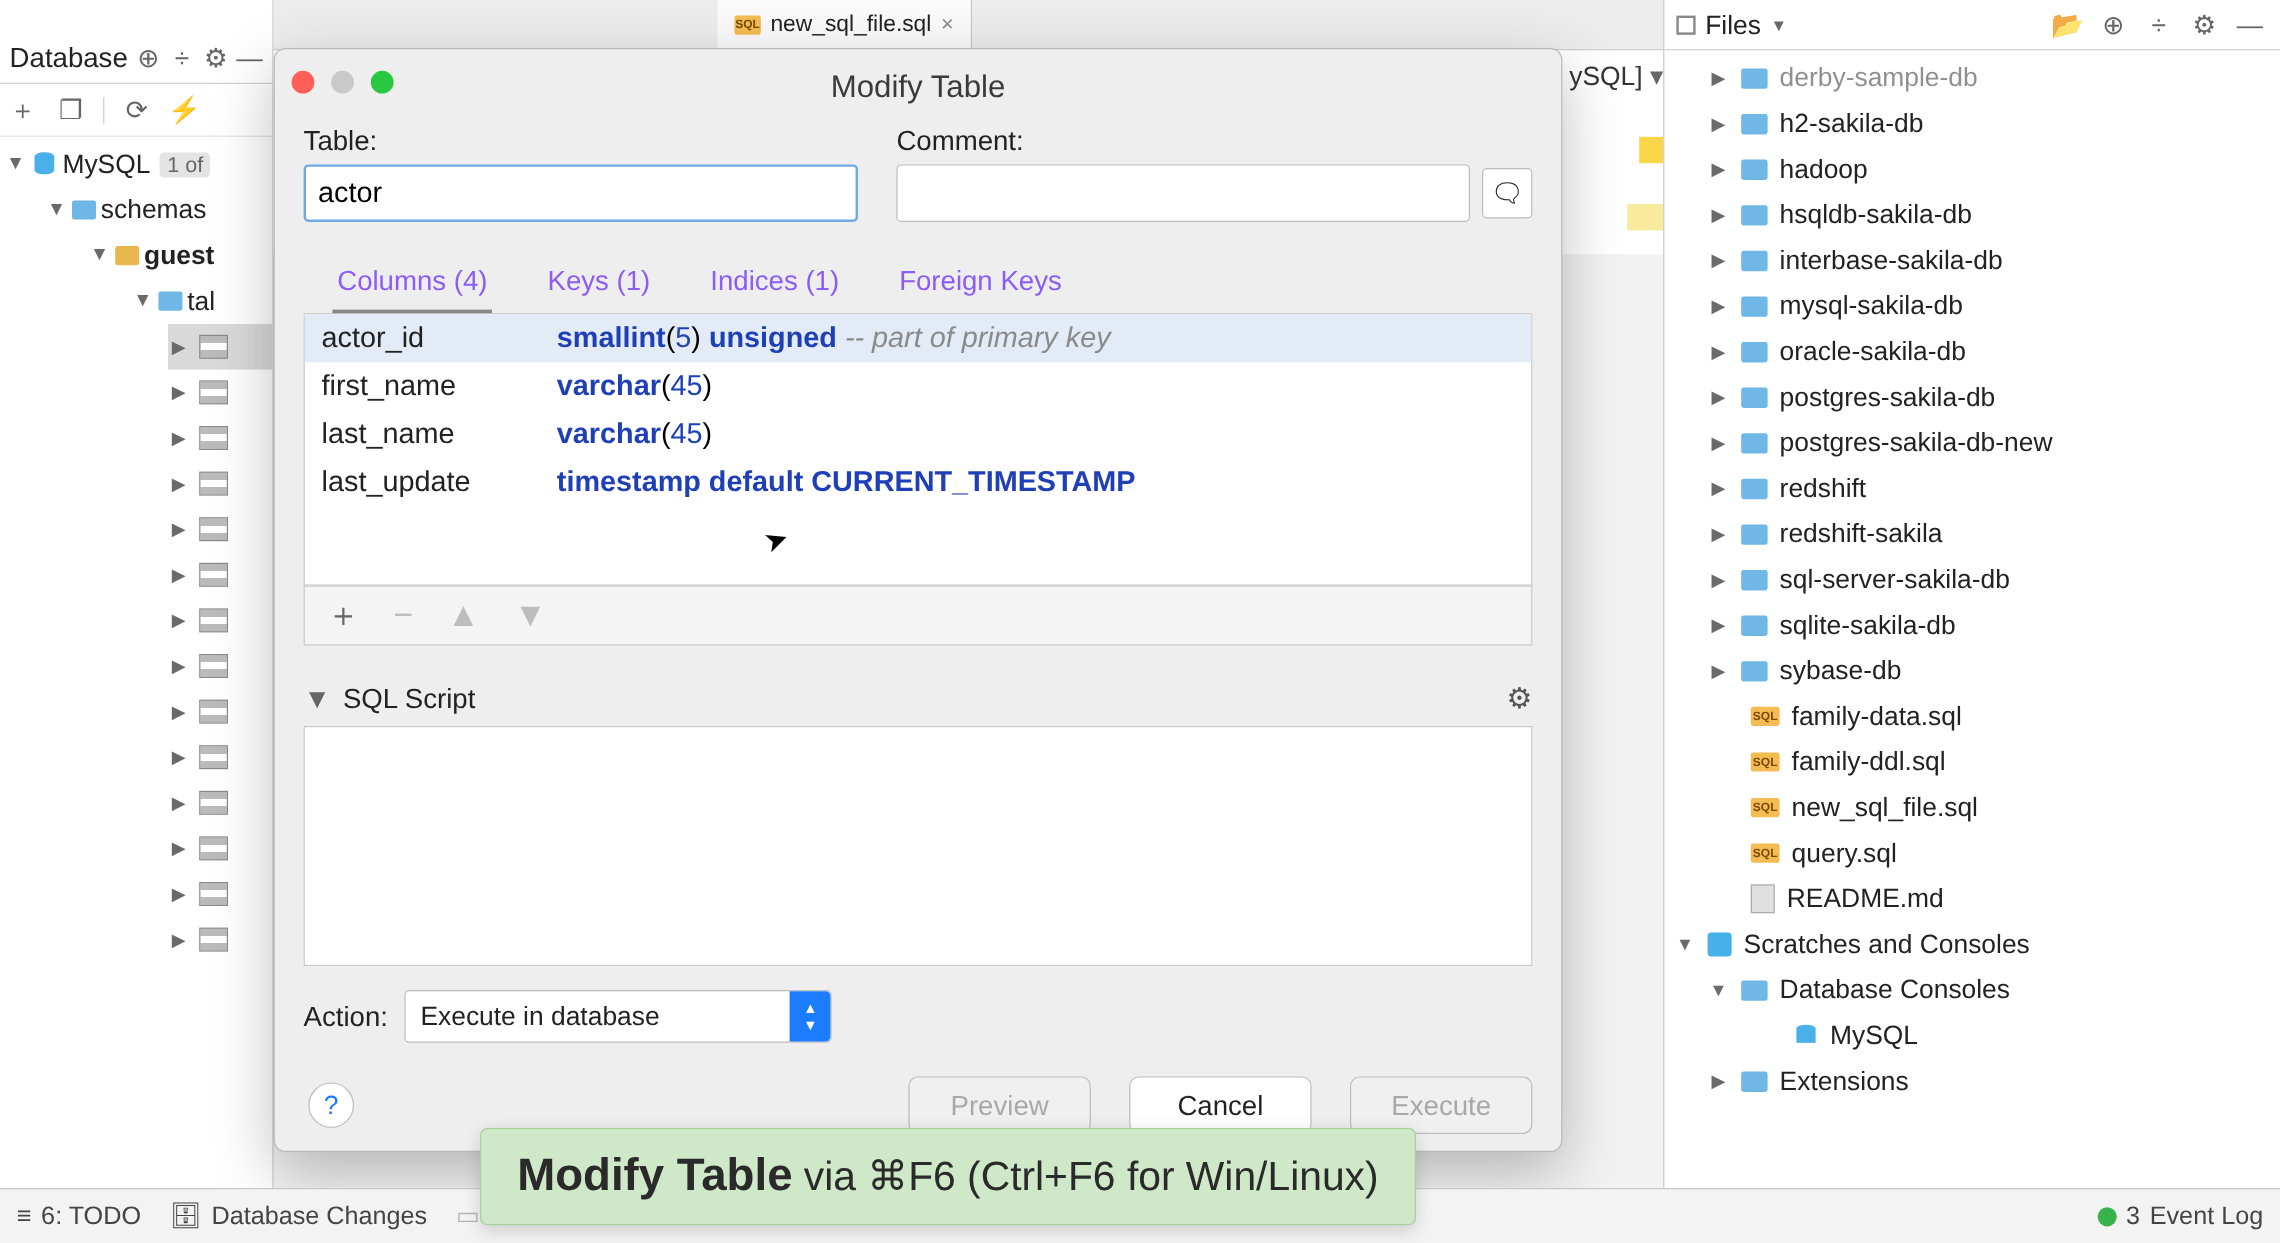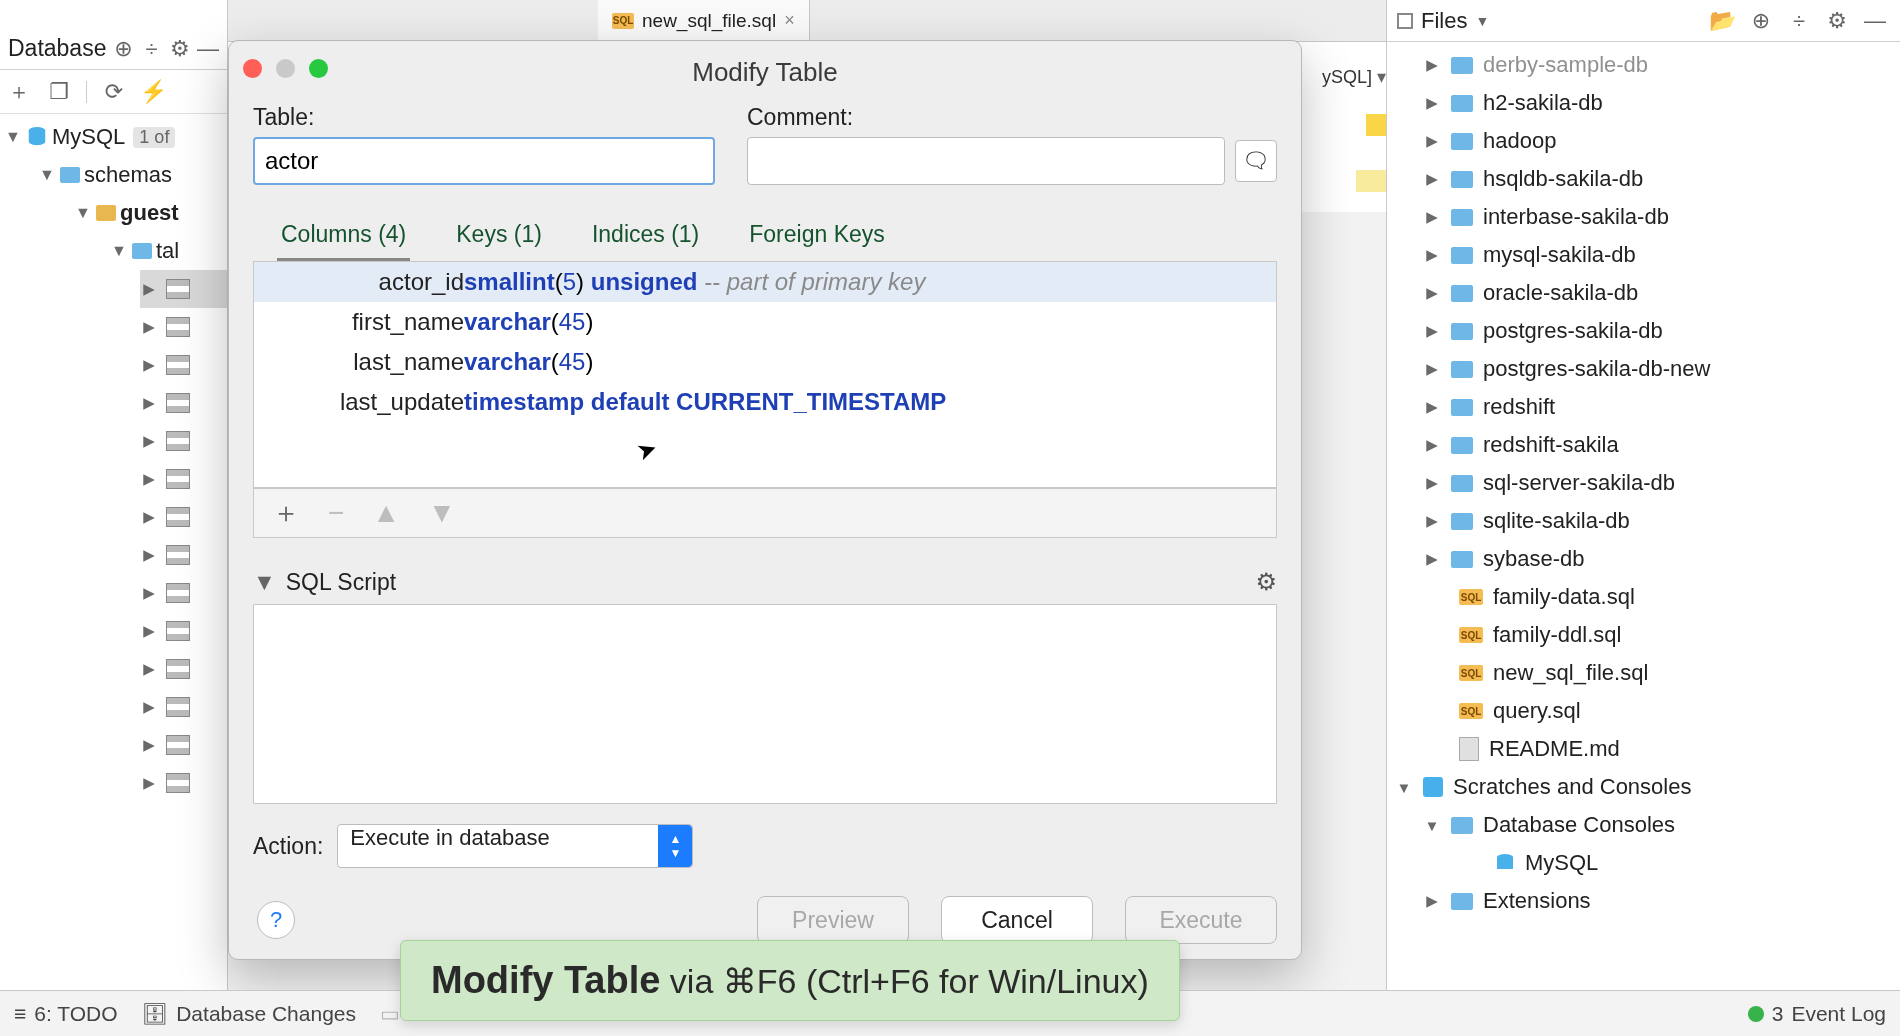--- a/index.html
+++ b/index.html
@@ -26,59 +26,59 @@
 .top-tabs { position:absolute; left:228px; top:0; right:0; height:42px; background:#ececec; border-bottom:1px solid #c8c8c8; display:flex; align-items:center; }
 .tab { display:flex; align-items:center; gap:8px; padding:0 14px; height:100%; border-right:1px solid #c8c8c8; background:#fafafa; }
 .tab .sql-badge { width:22px; height:16px; background:#f5bc54; font-size:10px; font-weight:700; color:#7a4a00; display:flex; align-items:center; justify-content:center; border-radius:2px; }
 .tab .close { color:#888; font-size:18px; }
 .top-tabs .right-icons { margin-left:auto; display:flex; gap:24px; padding-right:18px; color:#6a6a6a; font-size:24px; }
 
 
 .editor-slice { position:absolute; left:228px; top:42px; width:1158px; height:170px; background:#fff; }
 .editor-slice .hl1 { position:absolute; right:0; top:72px; width:20px; height:22px; background:#f9d648; }
 .editor-slice .hl2 { position:absolute; right:0; top:128px; width:30px; height:22px; background:#f9eb9d; }
-.breadcrumb-right { position:absolute; right:0; top:24px; font-size:18px; color:#333; }
+.breadcrumb-right { position:absolute; right:0; top:9px; font-size:22px; color:#333; }
 
 
 .modal { position:absolute; left:228px; top:40px; width:1074px; height:920px; background:#eeeeee; border:1px solid #b8b8b8; border-radius:10px; box-shadow:0 18px 50px rgba(0,0,0,.25); }
 .mac-dots { position:absolute; left:14px; top:18px; display:flex; gap:14px; }
 .dot { width:19px; height:19px; border-radius:50%; }
 .dot.r{background:#ff5f57}.dot.y{background:#c9c9c9}.dot.g{background:#28c840}
 .modal-title { text-align:center; font-size:26px; padding-top:16px; color:#3a3a3a; }
 .modal-body { padding:16px 24px 0 24px; }
 .field-row { display:flex; gap:32px;align-items:flex-end; }
 .field-col { display:flex; flex-direction:column; gap:6px; }
 .field-col label { font-size:23px; }
 .txt { height:48px; border:2px solid #6fa9e4; border-radius:4px; background:#fff; font-size:24px; padding:0 10px; font-family:inherit; outline:none; }
 .txt.table { width:462px; }
 .txt.comment { width:478px; border:1px solid #bcbcbc; }
 .comment-btn { width:42px; height:42px; border:1px solid #bcbcbc; border-radius:4px; background:#fff; display:flex; align-items:center; justify-content:center; font-size:22px; }
 
 .tabbar { display:flex; gap:42px; margin-top:26px; border-bottom:1px solid #c8c8c8; padding:0 6px 0 24px; }
-.tabbar .t { font-size:23px; padding:10px 4px; border-bottom:3px solid transparent; color:#14532d; }
+.tabbar .t { font-size:23px; padding:10px 4px; border-bottom:3px solid transparent; color:#8b5cf6; }
 .tabbar .t.active { border-bottom-color:#888; }
 
 .col-list { background:#fff; border:1px solid #c8c8c8; border-top:none; height:226px; font-family:"SF Mono",Menlo,monospace; font-size:24px; }
 .col-row { display:flex; padding:6px 14px; gap:0; }
 .col-row.sel { background:#e3ecf6; }
-.cname { width:196px;text-align:right; }
+.cname { width:196px; }
 .kw { color:#1e3fb5; font-weight:700; }
 .num { color:#1e3fb5; }
 .plain { color:#000; }
 .cmt { color:#8a8a8a; font-style:italic; }
 .col-list-tb { height:50px; border:1px solid #c8c8c8; border-top:1px solid #c8c8c8; background:#f4f4f4; display:flex; align-items:center; gap:28px; padding:0 18px; font-size:28px; color:#666; }
 .col-list-tb .dim{color:#bdbdbd}
 
 .script-header { display:flex; align-items:center; gap:10px; margin-top:30px; font-size:23px; }
 .script-header .gear { margin-left:auto; font-size:24px; color:#555; }
 .script-box { background:#fff; border:1px solid #c8c8c8; height:200px; margin-top:8px; }
 
 .action-row { display:flex; align-items:center; gap:14px; margin-top:20px; }
 .action-row label{font-size:23px}
-.select { position:relative; width:356px; height:44px; border:1px solid #bcbcbc; border-radius:4px; background:#fff; display:flex; align-items:flex-start; padding:0 12px; font-size:22px; }
+.select { position:relative; width:356px; height:44px; border:1px solid #bcbcbc; border-radius:4px; background:#fff; display:flex; align-items:center; padding:0 12px; font-size:22px; }
 .select .step { position:absolute; right:0; top:0; width:34px; height:100%; background:#1c7cff; border-radius:0 4px 4px 0; display:flex; flex-direction:column; align-items:center; justify-content:center; color:#fff; font-size:12px; }
 
 .btn-row { display:flex; justify-content:flex-end; gap:32px; margin-top:28px; align-items:center; }
 .help { width:38px; height:38px; border-radius:50%; border:1px solid #bcbcbc; background:#fff; display:flex; align-items:center; justify-content:center; color:#1c7cff; font-size:22px; margin-right:auto; margin-left:4px; }
 .btn { min-width:152px; height:48px; border-radius:8px; border:1px solid #bcbcbc; background:#fff; display:flex; align-items:center; justify-content:center; font-size:23px; }
 .btn.dim { color:#a8a8a8; background:#f0f0f0; }
 
 .cursor-arrow { position:absolute; left:408px; top:395px; font-size:24px; color:#000; transform:rotate(-20deg); pointer-events:none; }
 
 

